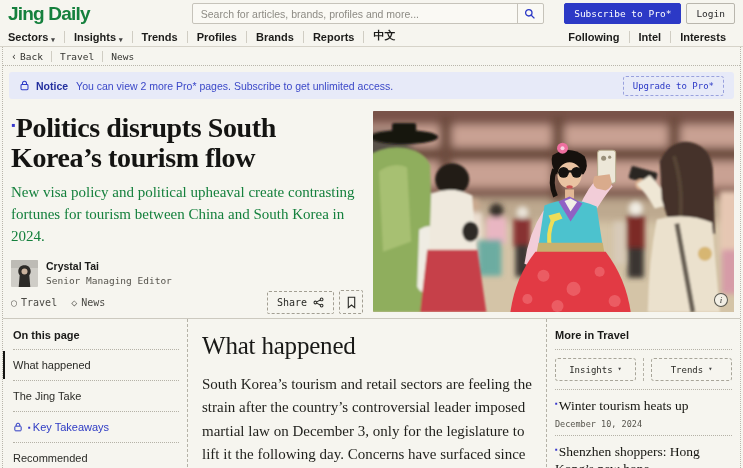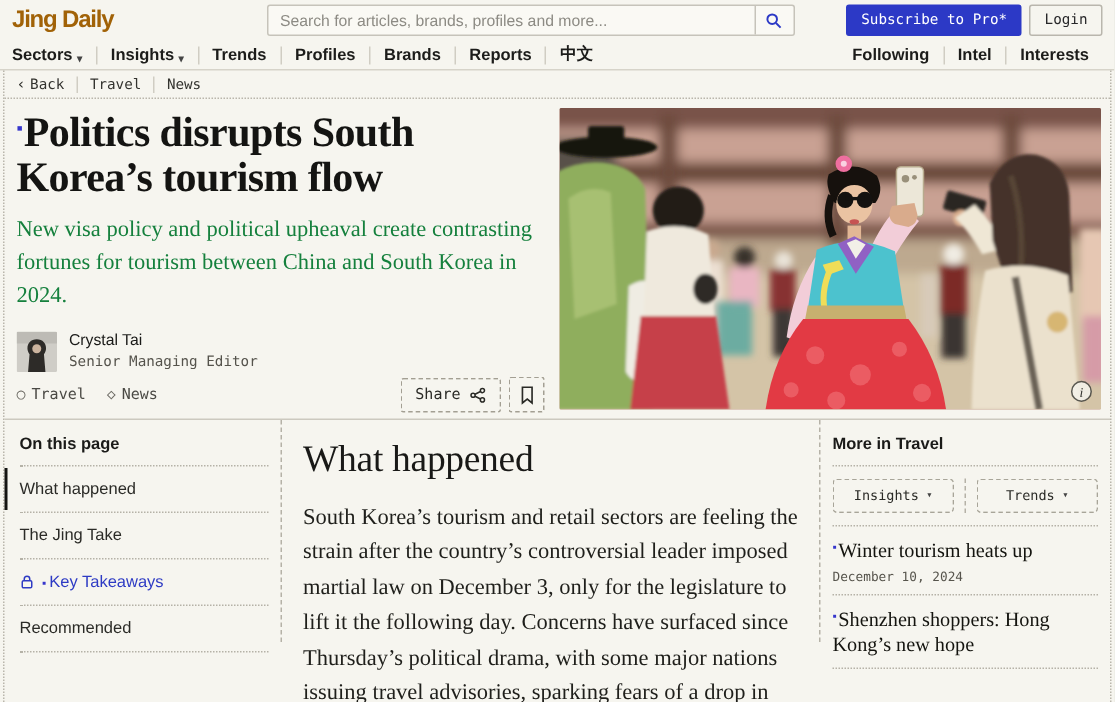--- a/index.html
+++ b/index.html
@@ -6,21 +6,21 @@
   html, body { margin: 0; background: #e8e7e1; }
   .page {
     position: relative; width: 743px; height: 468px; overflow: hidden;
     background: #f6f5ef; color: #1a1a18;
     font-family: "Liberation Sans", sans-serif;
   }
   .mono { font-family: "DejaVu Sans Mono", monospace; }
 
   
   .topbar-row1 { display: flex; align-items: center; height: 27px; padding: 0 8px; }
-  .logo { font-size: 16px; font-weight: 800; letter-spacing: -0.8px; color: #a16207; white-space: nowrap; }
+  .logo { font-size: 19px; font-weight: 800; letter-spacing: -0.8px; color: #15803d; white-space: nowrap; }
   .searchbox {
     display: flex; align-items: stretch; width: 352px; height: 21px; margin-left: 102px;
     border: 1px solid #c6c3ba; background: #faf9f4; border-radius: 2px;
   }
   .searchbox input {
     flex: 1; border: 0; outline: none; background: transparent; padding: 0 8px;
     font-family: "Liberation Sans", sans-serif; font-size: 10.5px; color: #3a3a36;
   }
   .searchbox input::placeholder { color: #8d8b84; }
   .search-btn { width: 26px; border: 0; border-left: 1px solid #c6c3ba; background: transparent; display: flex; align-items: center; justify-content: center; cursor: pointer; }
@@ -77,21 +77,21 @@
     font-family: "Liberation Serif", serif; font-size: 28px; line-height: 1.06;
     font-weight: 700; letter-spacing: -0.4px; color: #141412; margin-top: 2px;
   }
   .pro-dot { color: #3636cc; font-size: 12px; vertical-align: 8px; margin-right: 1px; }
   .subtitle {
     font-family: "Liberation Serif", serif; font-size: 15px; line-height: 1.45;
     color: #15803d; margin-top: 10px; max-width: 345px;
   }
   .author { display: flex; gap: 8px; margin-top: 12px; align-items: flex-start; }
   .avatar { width: 27px; height: 27px; flex: none; border-radius: 1px; overflow: hidden; }
-  .author-name { font-size: 10.5px; font-weight: 400; color: #1a1a18; }
+  .author-name { font-size: 10.5px; font-weight: 700; color: #1a1a18; }
   .author-role { font-family: "DejaVu Sans Mono", monospace; font-size: 9.5px; color: #55534c; margin-top: 3px; }
   .ah-bottom { margin-top: auto; display: flex; align-items: center; }
   .tags { display: flex; gap: 14px; font-family: "DejaVu Sans Mono", monospace; font-size: 10px; color: #4a4944; }
   .tag { display: flex; align-items: center; gap: 4px; cursor: pointer; }
   .tag-ic { font-size: 10px; color: #6a6862; }
   .share-group { margin-left: auto; display: flex; gap: 5px; align-items: center; }
   .btn-share {
     display: flex; align-items: center; gap: 6px; font-family: "DejaVu Sans Mono", monospace; font-size: 10px;
     color: #2a2a26; background: transparent; border: 1px dashed #a39f93; border-radius: 2px; padding: 5px 9px; cursor: pointer;
   }
@@ -206,20 +206,31 @@
           <span>Back</span>
         </div>
       <div class="crumb">
           <span>Travel</span>
         </div>
       <div class="crumb">
           <span>News</span>
         </div>
     </div>
 
+    <div class="notice">
+      <span class="lock">
+        <svg width="11" height="11" viewBox="0 0 12 12">
+            <rect x="2.2" y="5" width="7.6" height="5.6" rx="1" fill="none" stroke="currentColor" stroke-width="1.1"></rect>
+            <path d="M3.8 5V3.6a2.2 2.2 0 0 1 4.4 0V5" fill="none" stroke="currentColor" stroke-width="1.1"></path>
+          </svg>
+      </span>
+      <span class="notice-label">Notice</span>
+      <span class="notice-text">You can view 2 more Pro* pages. Subscribe to get unlimited access.</span>
+      <button class="btn-upgrade">Upgrade to Pro*</button>
+    </div>
 
     <div class="article-header">
       <div class="ah-left">
         <h1 class="headline"><span class="pro-dot">▪</span><span>Politics disrupts South Korea’s tourism flow</span></h1>
         <div class="subtitle">New visa policy and political upheaval create contrasting fortunes for tourism between China and South Korea in 2024.</div>
         <div class="author">
           <div class="avatar">
             <svg viewBox="0 0 27 27" width="27" height="27">
                 <rect width="27" height="27" fill="#cfcdc7"></rect>
                 <rect width="27" height="8" fill="#bdbbb5"></rect>

